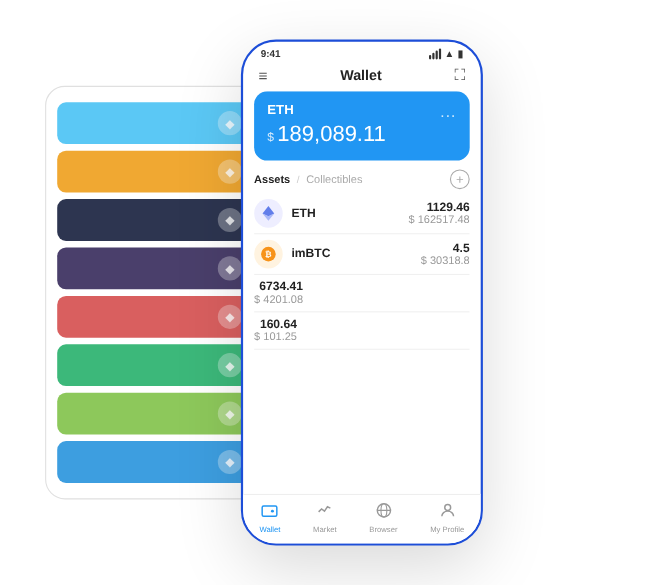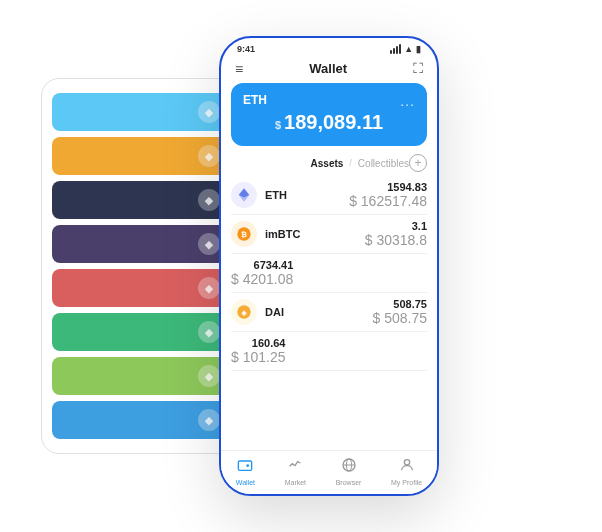--- a/index.html
+++ b/index.html
@@ -135,33 +135,33 @@
       letter-spacing: 1px;
       opacity: 0.8;
     }
     .eth-card-address {
       font-size: 7.5px;
       opacity: 0.75;
       margin-bottom: 6px;
     }
     .eth-card-amount {
       font-size: 20px;
-      font-weight: 700;
-      text-align: center;
+      font-weight: 400;
+      text-align: left;
     }
     .eth-card-amount-symbol {
       font-size: 11px;
       opacity: 0.8;
       margin-right: 3px;
     }
 
     
     .assets-header {
       display: flex;
-      justify-content: flex-end;
+      justify-content: space-between;
       align-items: center;
       margin-bottom: 4px;
     }
     .assets-tabs {
       display: flex;
       gap: 6px;
       align-items: center;
       font-size: 10px;
     }
     .assets-tab-active {
@@ -225,21 +225,21 @@
     }
     .asset-right {
       text-align: right;
     }
     .asset-amount {
       font-size: 11px;
       font-weight: 600;
       color: #222;
     }
     .asset-usd {
-      font-size: 14px;
+      font-size: 10px;
       color: #999;
     }
 
     
     .phone-nav {
       display: flex;
       justify-content: space-around;
       align-items: center;
       padding: 6px 0 8px;
       border-top: 0.5px solid #eee;
@@ -361,63 +361,48 @@
           <div class="asset-left">
             <div class="asset-icon" style="background:#eef;">
               <svg width="16" height="16" viewBox="0 0 24 24">
                   <polygon points="12,2 4,12 12,16 20,12" fill="#627eea"></polygon>
                   <polygon points="12,16 4,12 12,22 20,12" fill="#8ea3f5" opacity="0.7"></polygon>
                 </svg>
             </div>
             <span class="asset-name">ETH</span>
           </div>
           <div class="asset-right">
-            <div class="asset-amount">1594.83</div>
+            <div class="asset-amount">1129.46</div>
             <div class="asset-usd">$ 162517.48</div>
           </div>
         </div>
 
         <div class="asset-item">
           <div class="asset-left">
             <div class="asset-icon" style="background:#fff3e0;">
               <svg width="16" height="16" viewBox="0 0 24 24">
                   <circle cx="12" cy="12" r="10" fill="#f7931a"></circle>
                   <text x="12" y="16" text-anchor="middle" fill="white" font-size="11" font-weight="bold">₿</text>
                 </svg>
             </div>
             <span class="asset-name">imBTC</span>
           </div>
           <div class="asset-right">
-            <div class="asset-amount">3.1</div>
+            <div class="asset-amount">4.5</div>
             <div class="asset-usd">$ 30318.8</div>
           </div>
         </div>
 
         <div class="asset-item">
           <div class="asset-right">
             <div class="asset-amount">6734.41</div>
             <div class="asset-usd">$ 4201.08</div>
           </div>
         </div>
 
-        <div class="asset-item">
-          <div class="asset-left">
-            <div class="asset-icon" style="background:#fef9e7;">
-              <svg width="16" height="16" viewBox="0 0 24 24">
-                  <circle cx="12" cy="12" r="10" fill="#f5ac37"></circle>
-                  <text x="12" y="16" text-anchor="middle" fill="white" font-size="10" font-weight="bold">◈</text>
-                </svg>
-            </div>
-            <span class="asset-name">DAI</span>
-          </div>
-          <div class="asset-right">
-            <div class="asset-amount">508.75</div>
-            <div class="asset-usd">$ 508.75</div>
-          </div>
-        </div>
 
         <div class="asset-item">
           <div class="asset-right">
             <div class="asset-amount">160.64</div>
             <div class="asset-usd">$ 101.25</div>
           </div>
         </div>
 
 
       </div>

